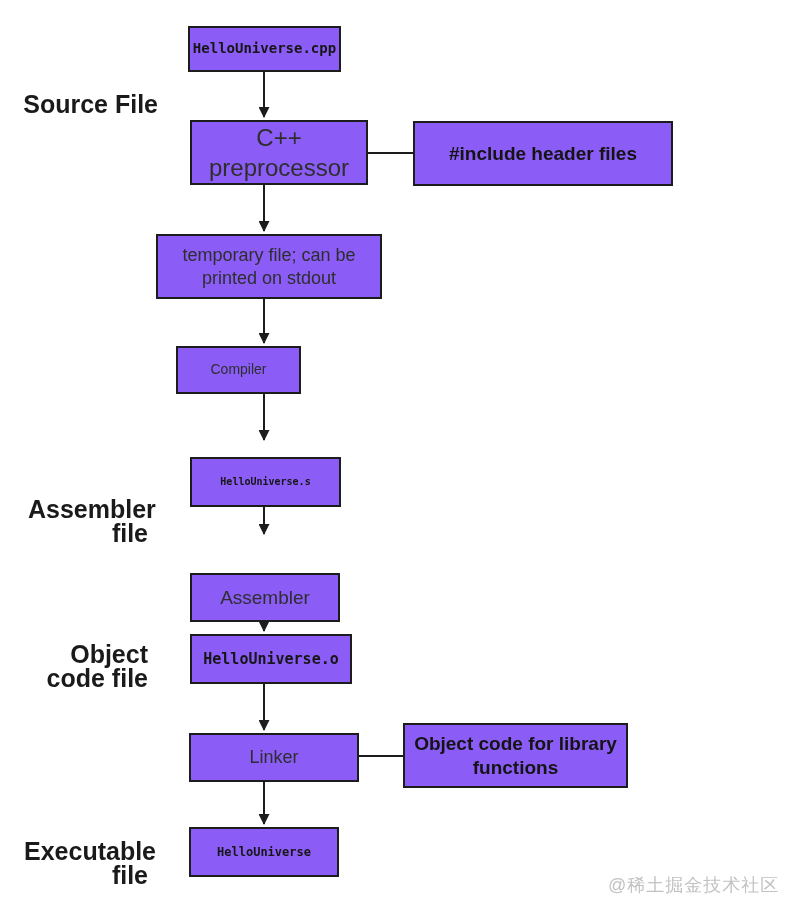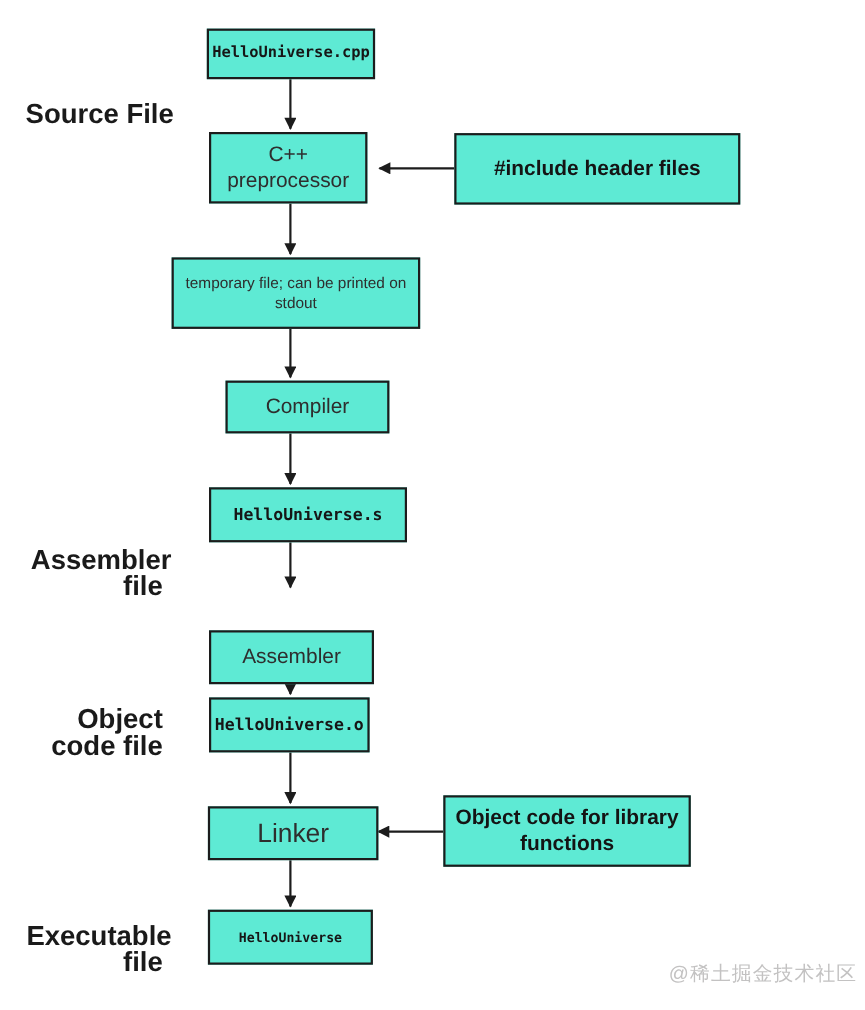--- a/index.html
+++ b/index.html
@@ -20,21 +20,21 @@
     left: 0;
     top: 0;
     width: 786px;
     height: 918px;
     pointer-events: none;
   }
   .node {
     position: absolute;
     box-sizing: border-box;
     border: 2px solid #1c1c1c;
-    background: #5eead4;
+    background: #8b5cf6;
     display: flex;
     align-items: center;
     justify-content: center;
     text-align: center;
     color: #2e2e2e;
     line-height: 1.25;
   }
   .node.mono {
     font-family: "DejaVu Sans Mono", "Liberation Mono", monospace;
     font-weight: bold;
@@ -57,27 +57,27 @@
     position: absolute;
     left: 608px;
     top: 873px;
     font-size: 18px;
     color: #c3c2c2;
     letter-spacing: 1px;
   }
 
   
   #n-cpp { left: 188px; top: 26px;  width: 153px; height: 46px; font-size: 14px; }
-  #n-pre { left: 190px; top: 120px; width: 144px; height: 65px; font-size: 19px; padding: 0 0; }
-  #n-tmp { left: 156px; top: 234px; width: 226px; height: 65px; font-size: 14px; padding: 0 8px; }
-  #n-com { left: 205px; top: 346px; width: 149px; height: 48px; font-size: 19px; }
-  #n-s   { left: 190px; top: 443px; width: 180px; height: 50px; font-size: 15px; }
+  #n-pre { left: 190px; top: 120px; width: 178px; height: 65px; font-size: 24px; padding: 0 0; }
+  #n-tmp { left: 156px; top: 234px; width: 226px; height: 65px; font-size: 18px; padding: 0 8px; }
+  #n-com { left: 176px; top: 346px; width: 125px; height: 48px; font-size: 14px; }
+  #n-s   { left: 190px; top: 457px; width: 151px; height: 50px; font-size: 10px; }
   #n-asm { left: 190px; top: 537px; width: 150px; height: 49px; font-size: 19px; margin-top: 36px; }
-  #n-o   { left: 190px; top: 634px; width: 146px; height: 50px; font-size: 15px; }
-  #n-lnk { left: 189px; top: 733px; width: 155px; height: 49px; font-size: 24px; }
+  #n-o   { left: 190px; top: 634px; width: 162px; height: 50px; font-size: 15px; }
+  #n-lnk { left: 189px; top: 733px; width: 170px; height: 49px; font-size: 18px; }
   #n-exe { left: 189px; top: 827px; width: 150px; height: 50px; font-size: 12px; }
 
   
   #n-inc { left: 413px; top: 121px; width: 260px; height: 65px; font-size: 19px; padding: 0 32px; }
   #n-lib { left: 403px; top: 723px; width: 225px; height: 65px; font-size: 19px; padding: 0 4px; }
 
   
   #lbl-source     { left: 18px; top: 92px;  width: 140px; }
   #lbl-assembler  { left: 28px; top: 449px; width: 120px; margin-top: 48px; }
   #lbl-object     { left: 24px; top: 642px; width: 124px; }

